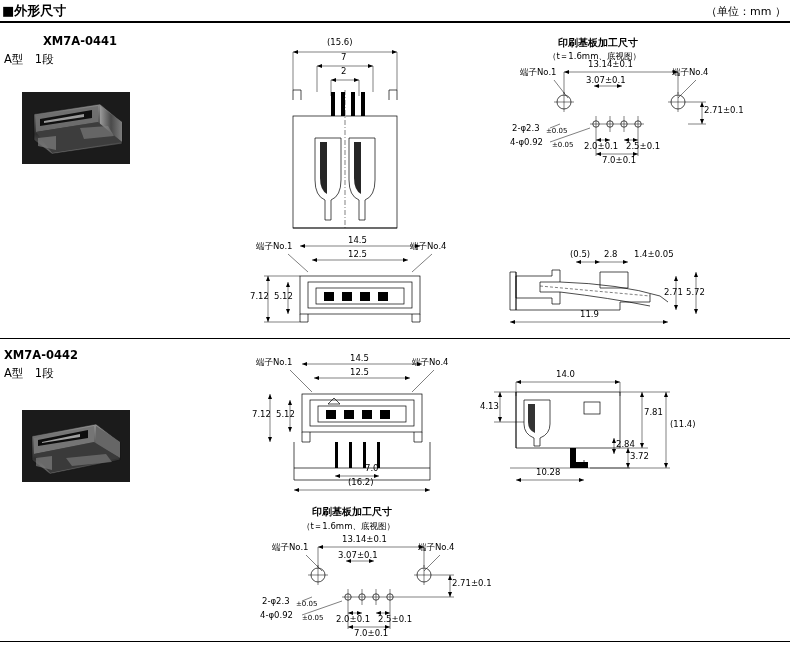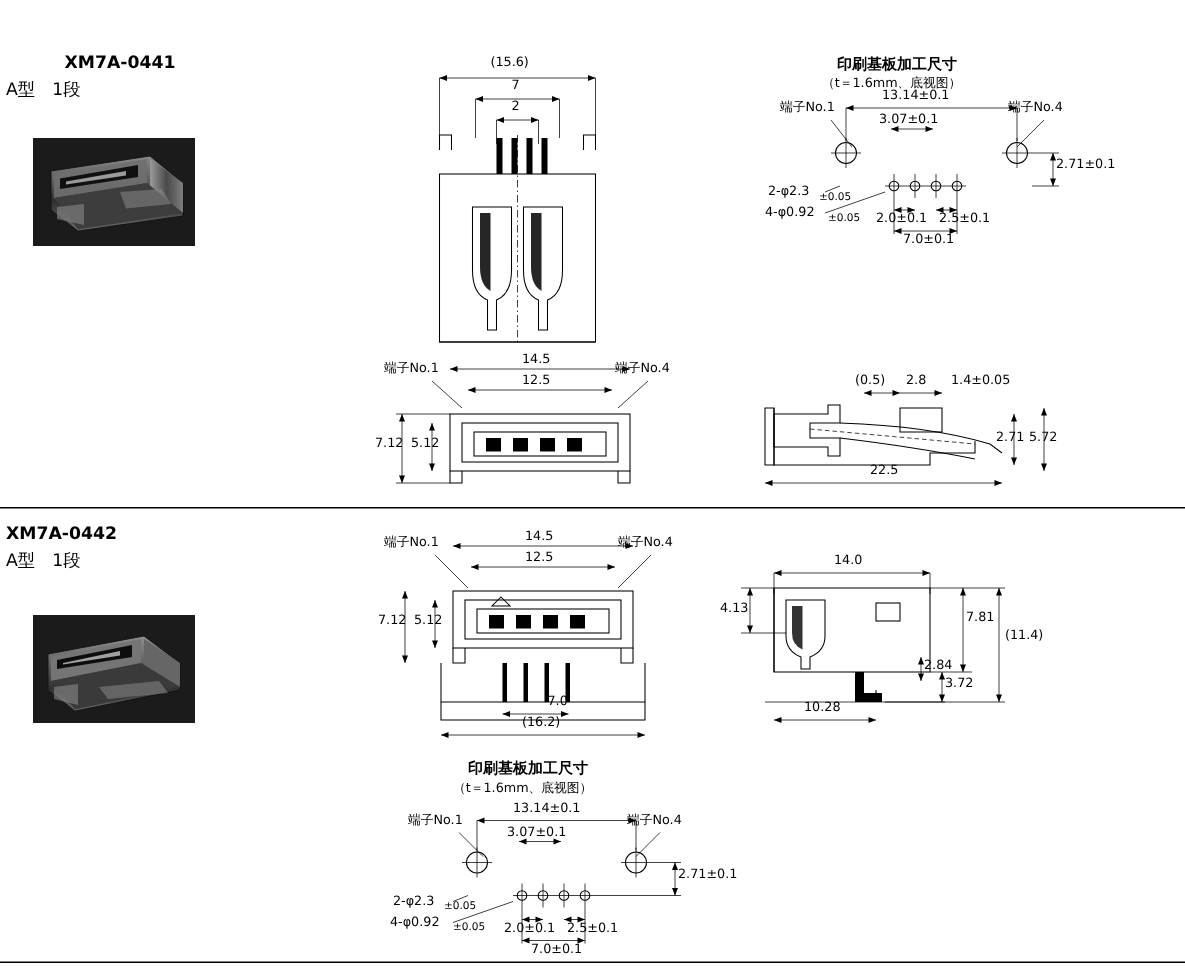--- a/index.html
+++ b/index.html
@@ -57,20 +57,25 @@
   .ln-dash { stroke:#000; stroke-width:0.5; fill:none; stroke-dasharray:5 2 1 2; }
   .ln-hidden { stroke:#000; stroke-width:0.5; fill:none; stroke-dasharray:3 2; }
   .fil { fill:#000; }
   .wh { fill:#fff; stroke:#000; stroke-width:0.7; }
 </style>
 </head>
 <body>
 
 <div class="page">
 
+  <div class="header-bar">
+    <div class="header-title">■外形尺寸</div>
+    <div class="header-unit">（单位：mm ）</div>
+    <div class="header-rule"></div>
+  </div>
 
   <div class="divider" style="top:338px;"></div>
   <div class="divider" style="top:641px;"></div>
 
   <div class="part-label" style="left:4px; top:34px;margin-left:39px;">XM7A-0441</div>
   <div class="part-sub" style="left:4px; top:52px;">A型　1段</div>
 
   <div class="photo" style="left:22px; top:92px; width:108px; height:72px;">
     <svg width="108" height="72">
       <defs>
@@ -287,21 +292,21 @@
 
       <line class="ln-thin" x1="10" y1="86" x2="168" y2="86"></line>
       <polygon class="fil" points="10,86 15,84 15,88"></polygon>
       <polygon class="fil" points="168,86 163,84 163,88"></polygon>
     </svg>
     <div class="dim" style="left:70px; top:14px;">(0.5)</div>
     <div class="dim" style="left:104px; top:14px;">2.8</div>
     <div class="dim" style="left:134px; top:14px;">1.4±0.05</div>
     <div class="dim" style="left:164px; top:52px;">2.71</div>
     <div class="dim" style="left:186px; top:52px;">5.72</div>
-    <div class="dim" style="left:80px; top:74px;">22.5</div>
+    <div class="dim" style="left:80px; top:74px;">11.9</div>
   </div>
 
   <div class="part-label" style="left:4px; top:348px;">XM7A-0442</div>
   <div class="part-sub" style="left:4px; top:366px;">A型　1段</div>
 
   <div class="photo" style="left:22px; top:410px; width:108px; height:72px;">
     <svg width="108" height="72">
       <defs>
         <linearGradient id="g2" x1="0" y1="0" x2="0" y2="1">
           <stop offset="0%" stop-color="#909090"></stop>

